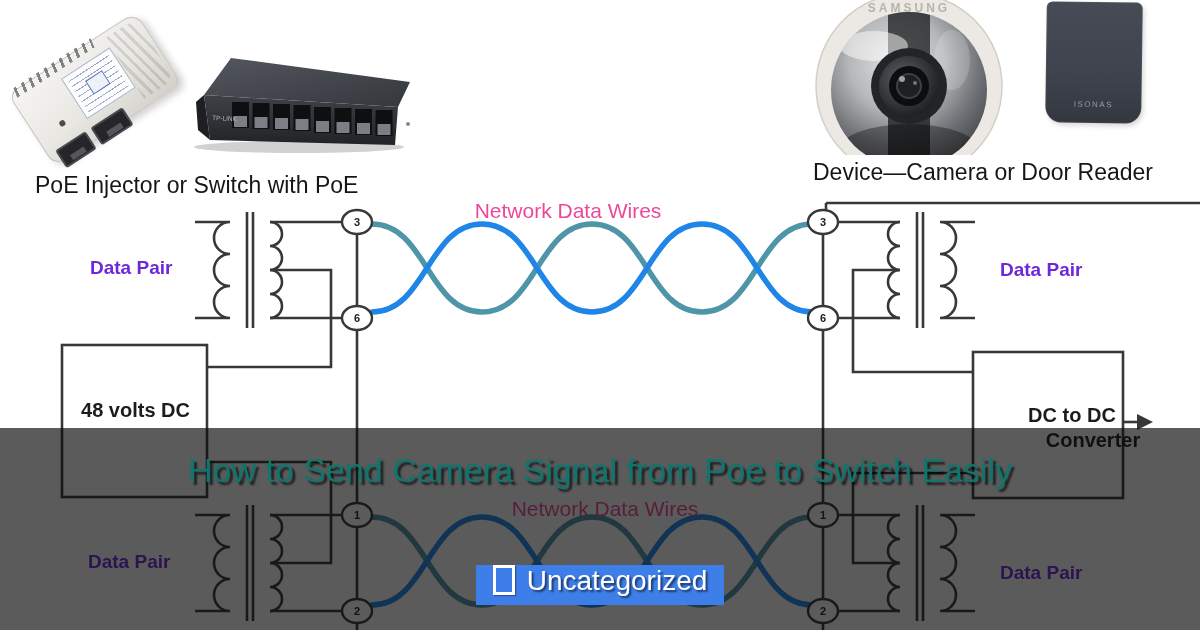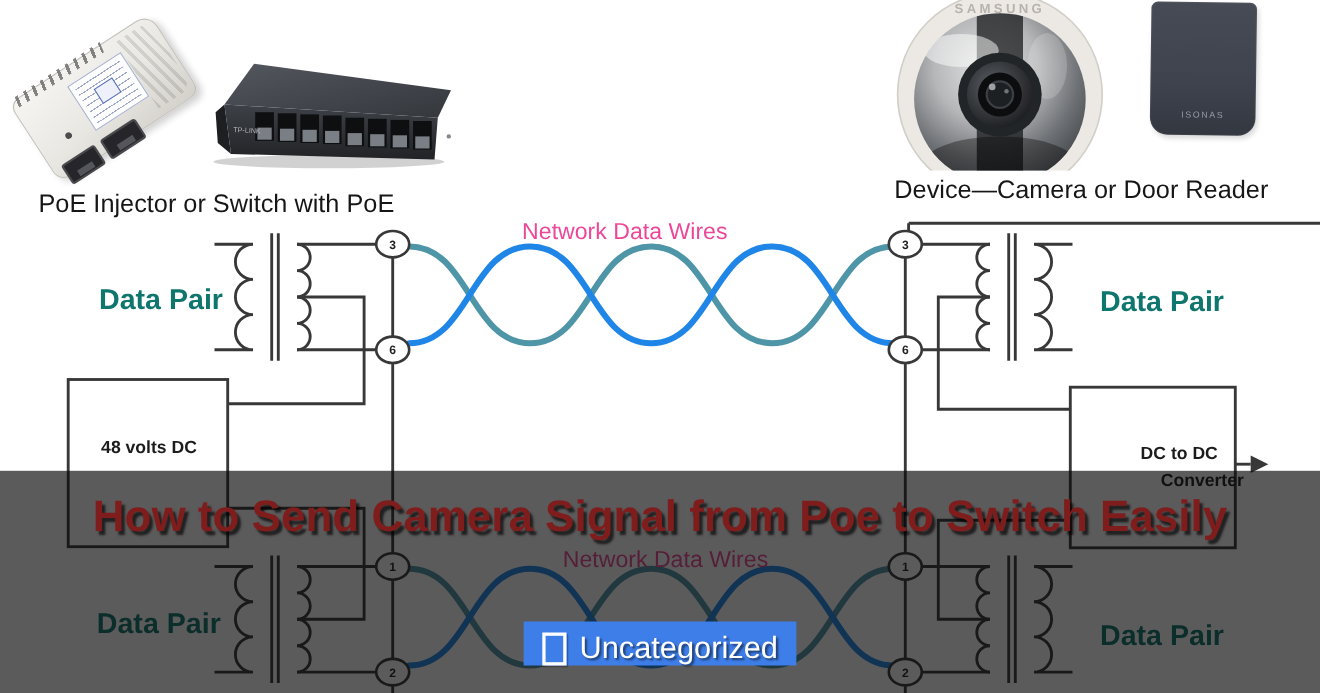--- a/index.html
+++ b/index.html
@@ -4,23 +4,23 @@
 <style>
   html,body{margin:0;padding:0;background:#888;}
   .page{position:relative;width:1200px;height:630px;overflow:hidden;background:#ffffff;
         font-family:"Liberation Sans",sans-serif;}
 
   
   .diagram{position:absolute;left:0;top:0;z-index:1;}
 
   
   .caption{position:absolute;z-index:3;color:#161616;font-size:23px;white-space:nowrap;}
-  .dlabel{position:absolute;z-index:3;color:#0f766e;font-size:26px;font-weight:700;white-space:nowrap;}
+  .dlabel{position:absolute;z-index:3;color:#6d28d9;font-size:19px;font-weight:700;white-space:nowrap;}
   .nlabel{position:absolute;z-index:3;color:#ec4899;font-size:21px;text-align:center;white-space:nowrap;}
-  .boxlabel{position:absolute;z-index:3;color:#1c1c1c;font-size:16px;font-weight:700;text-align:center;white-space:nowrap;}
+  .boxlabel{position:absolute;z-index:3;color:#1c1c1c;font-size:20px;font-weight:700;text-align:center;white-space:nowrap;}
 
   
   .device{position:absolute;z-index:2;}
 
   
   .inj-wrap{left:15px;top:8px;width:164px;height:158px;}
   .inj-body{position:absolute;left:4px;top:38px;width:150px;height:84px;
     background:linear-gradient(165deg,#f6f5f2 0%,#e9e7e2 55%,#d3d0ca 100%);
     border:1px solid #c4c1bb;border-radius:10px 14px 10px 12px;
     transform:rotate(-33deg);box-shadow:3px 5px 7px rgba(0,0,0,.18);}
@@ -44,24 +44,24 @@
   .reader{left:1046px;top:2px;width:96px;height:121px;border-radius:6px 6px 16px 16px;
     background:linear-gradient(180deg,#474b55 0%,#3f434d 60%,#333740 100%);
     transform:rotate(.8deg);box-shadow:2px 3px 5px rgba(0,0,0,.15), inset 0 0 0 1px rgba(255,255,255,.05);}
   .reader-brand{position:absolute;left:0;right:0;bottom:14px;text-align:center;
     color:#949aa4;font-size:8px;letter-spacing:1.5px;}
 
   
   .overlay{position:absolute;left:0;top:428px;width:1200px;height:202px;
     background:rgba(10,10,10,.67);z-index:5;}
   .banner{position:absolute;left:0;top:440px;width:100%;text-align:center;z-index:6;}
-  .title{margin:0 36px;font-size:40px;line-height:60px;font-weight:700;color:#7f1d1d;
+  .title{margin:0 36px;font-size:34px;line-height:60px;font-weight:400;color:#0f766e;
     text-shadow:3px 3px 2px rgba(0,0,0,.65);}
   .badge-row{position:absolute;left:0;top:565px;width:100%;display:flex;justify-content:center;z-index:6;}
-  .badge{display:flex;align-items:flex-end;gap:12px;height:40px;padding:0 17px;background:#3e7ee9;
+  .badge{display:flex;align-items:flex-start;gap:12px;height:40px;padding:0 17px;background:#3e7ee9;
     color:#fff;font-size:28px;text-shadow:2px 2px 2px rgba(0,0,0,.55);cursor:pointer;}
   .badge-icon{width:16px;height:24px;border:3px solid #ffffff;box-shadow:1px 1px 1px rgba(0,0,0,.35);}
 </style>
 </head>
 <body>
 
 <div class="page">
 
   <svg class="diagram" width="1200" height="630" viewBox="0 0 1200 630">
     <g fill="none" stroke="#383838" stroke-width="2.6">

